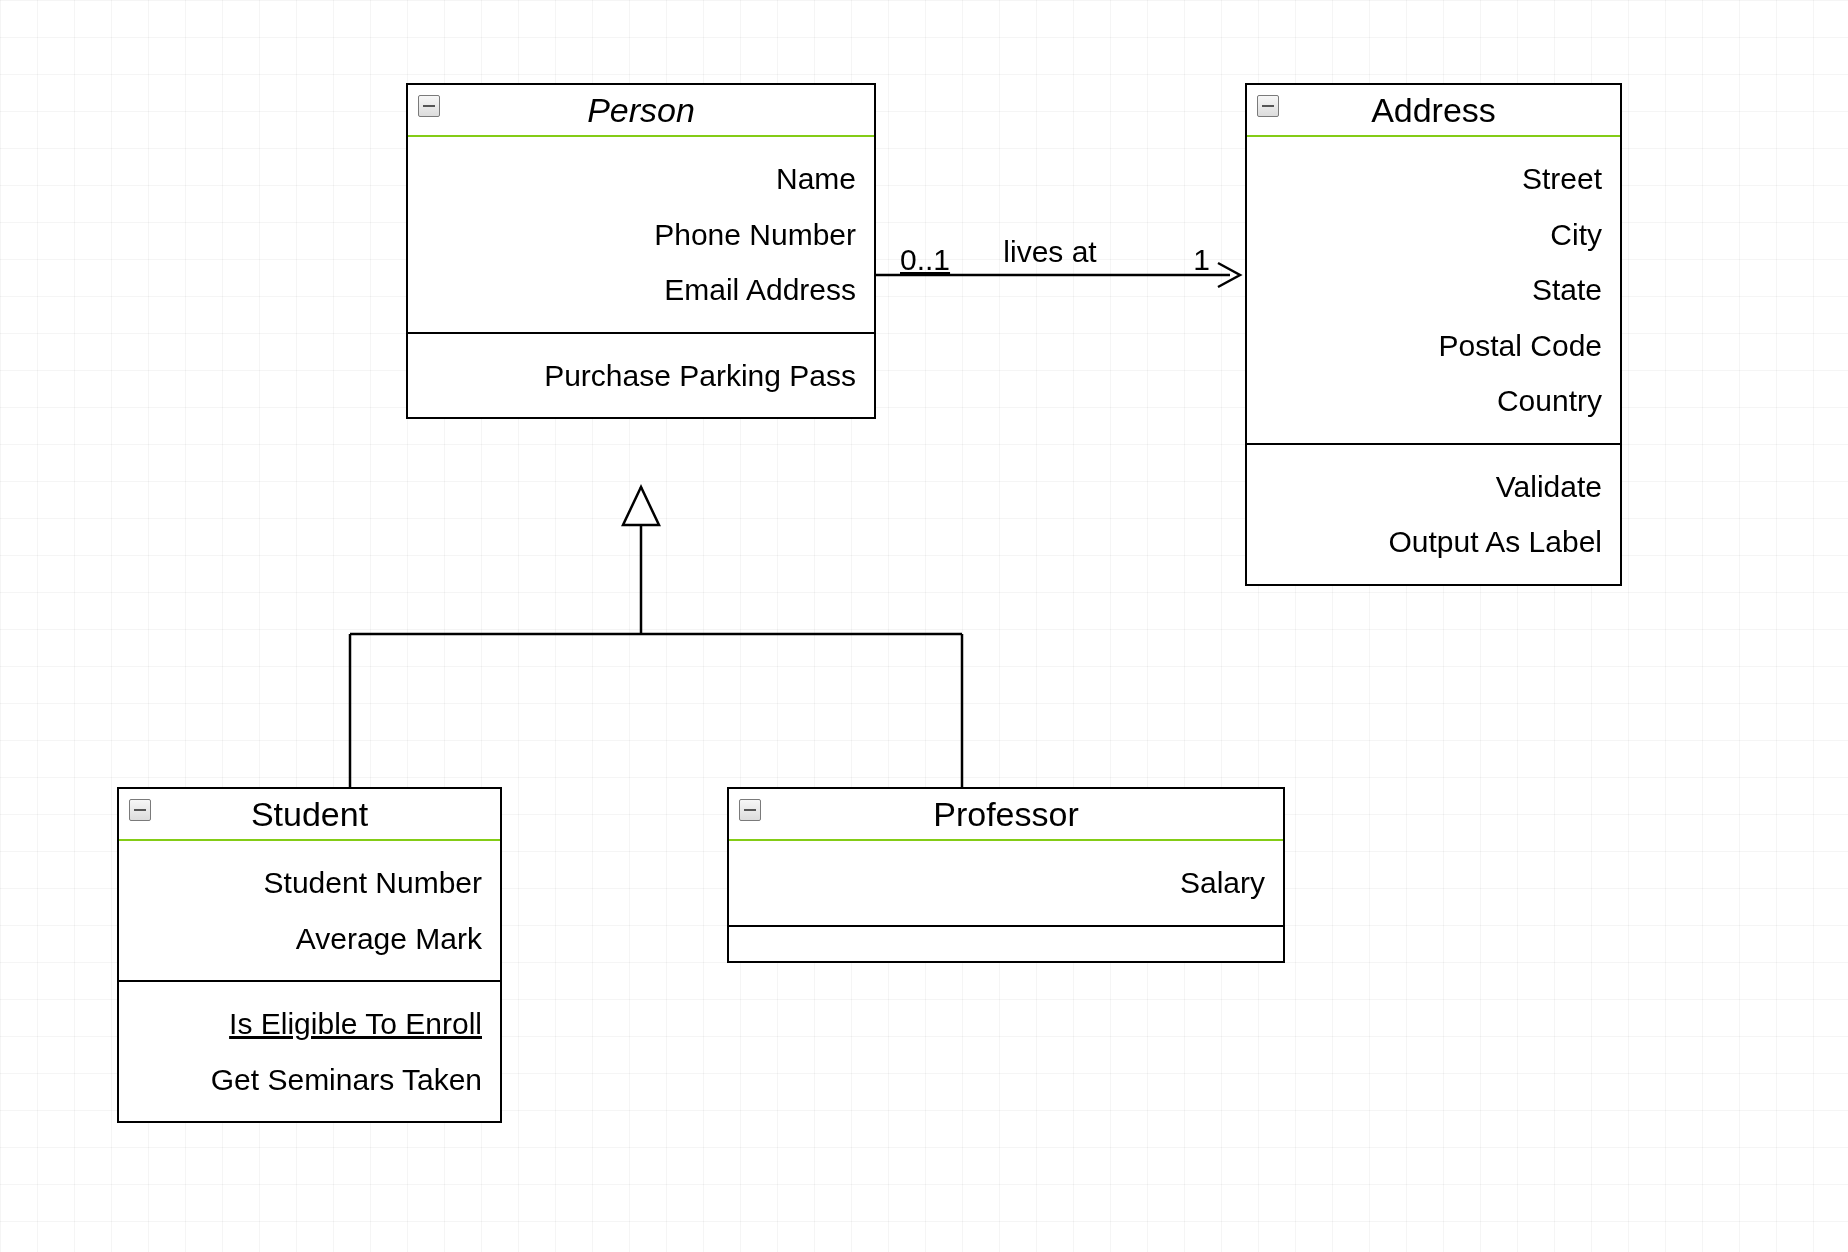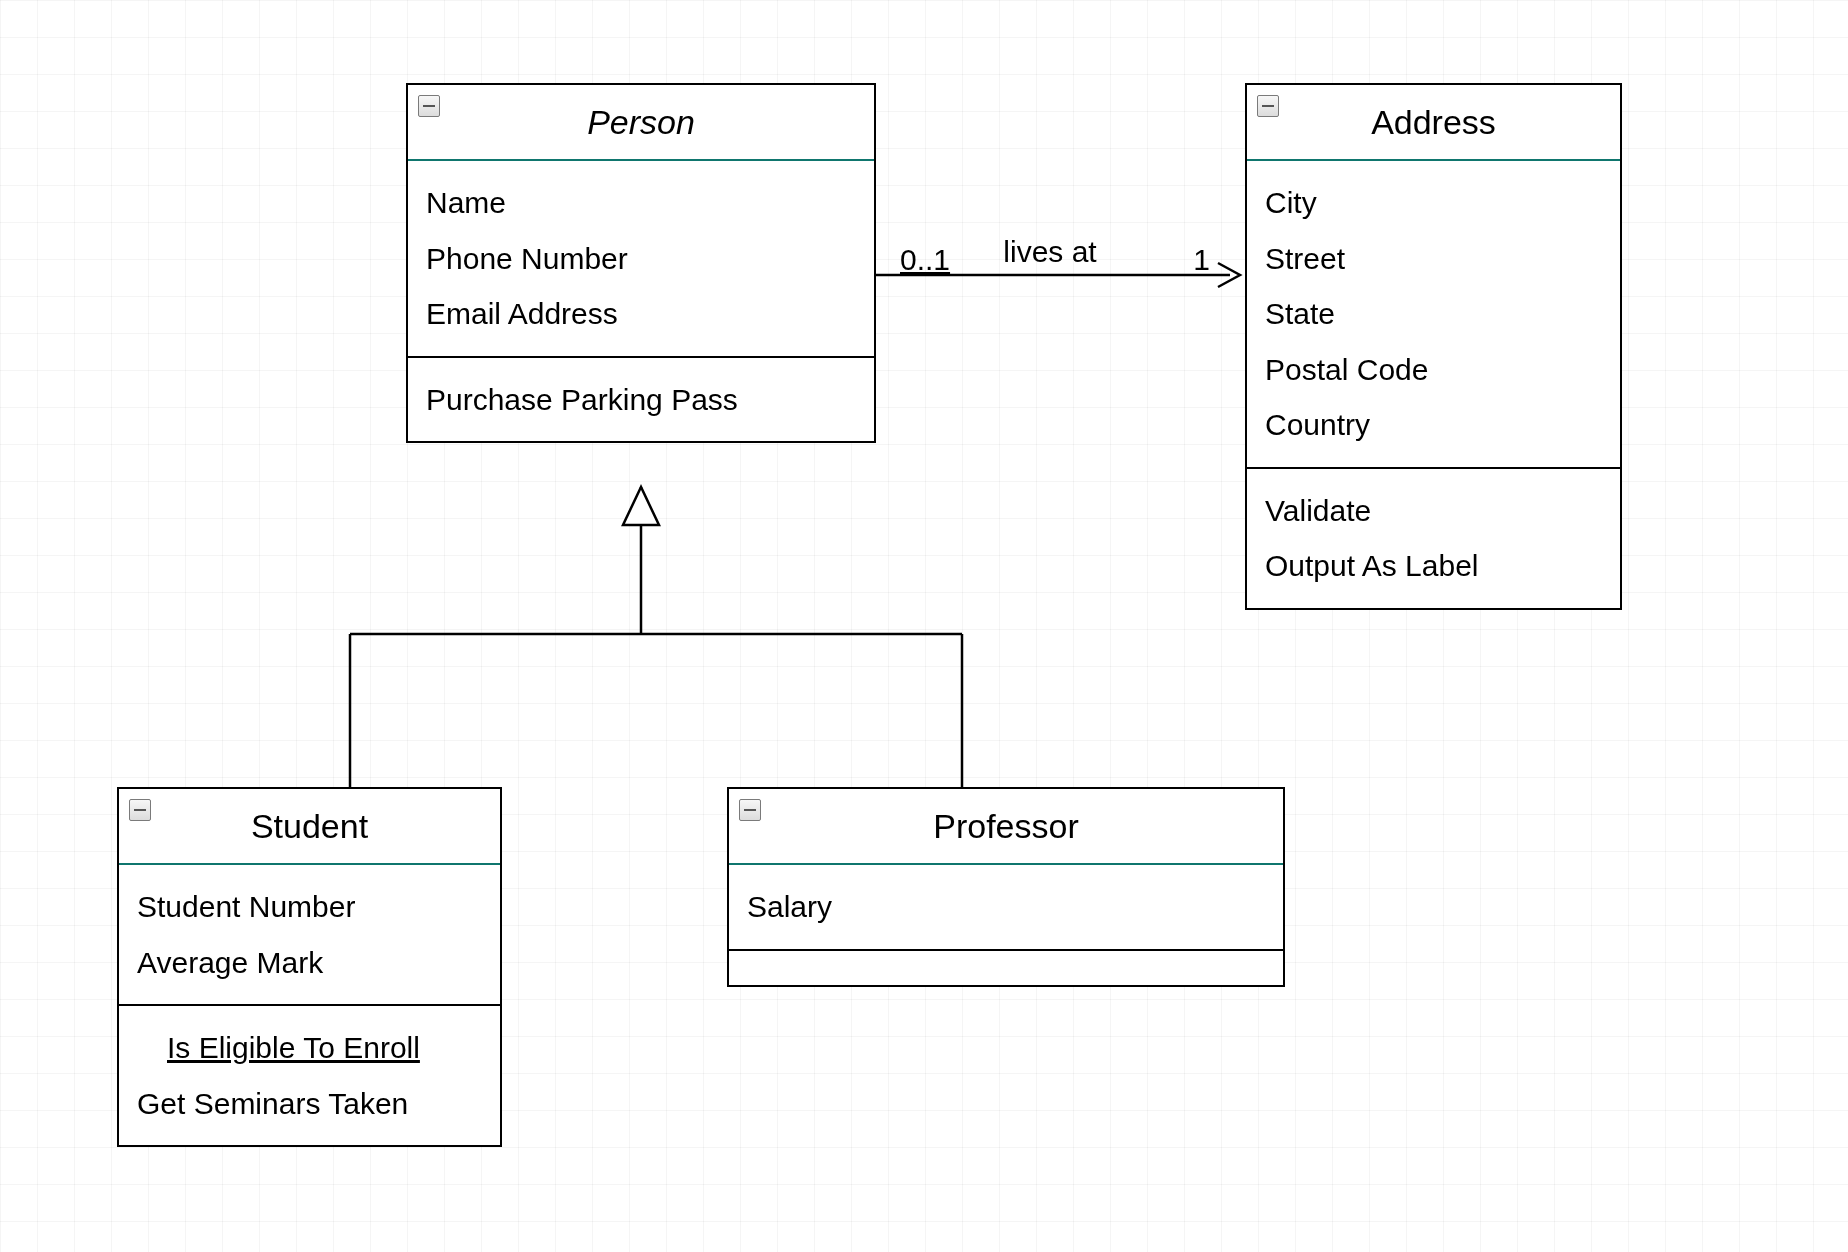--- a/index.html
+++ b/index.html
@@ -33,24 +33,24 @@
     inset: 0;
   }
 
   .class-box {
     position: absolute;
     border: 2px solid #000;
     background: #ffffff;
     box-sizing: border-box;
   }
   .class-title {
-    border-bottom: 2px solid #0f766e;
+    border-bottom: 2px solid #84cc16;
     text-align: center;
     font-size: 34px;
-    padding: 20px 10px;
+    padding: 8px 10px;
     position: relative;
     line-height: 1;
   }
   .class-title.italic { font-style: italic; }
   .collapse-icon {
     position: absolute;
     left: 10px;
     top: 10px;
     width: 22px;
     height: 22px;
@@ -75,21 +75,21 @@
     line-height: 1.85;
   }
   .class-section:last-child {
     border-bottom: none;
     border-radius: 25px;
   }
   .class-section.empty {
     min-height: 34px;
     padding: 0;
   }
-  .row { white-space: nowrap; }
+  .row { white-space: nowrap; text-align: right; }
   .underline { text-decoration: underline; margin-left: 30px; }
 
   svg.connectors {
     position: absolute;
     left: 0; top: 0;
     width: 1848px;
     height: 1252px;
     pointer-events: none;
   }
   svg text {
@@ -119,22 +119,22 @@
       <div class="row">Purchase Parking Pass</div>
     </div>
   </div>
 
   <div class="class-box" style="left:1245px; top:83px; width:377px;">
     <div class="class-title">
       <span class="collapse-icon"></span>
       <span>Address</span>
     </div>
     <div class="class-section">
+      <div class="row">Street</div>
       <div class="row">City</div>
-      <div class="row">Street</div>
       <div class="row">State</div>
       <div class="row">Postal Code</div>
       <div class="row">Country</div>
     </div>
     <div class="class-section">
       <div class="row">Validate</div>
       <div class="row">Output As Label</div>
     </div>
   </div>
 

